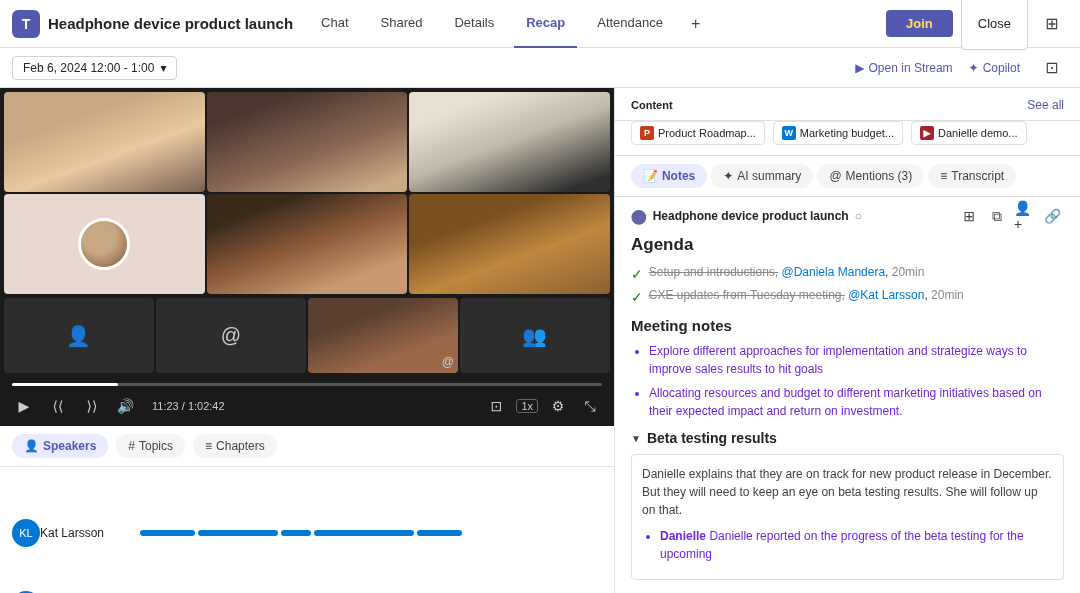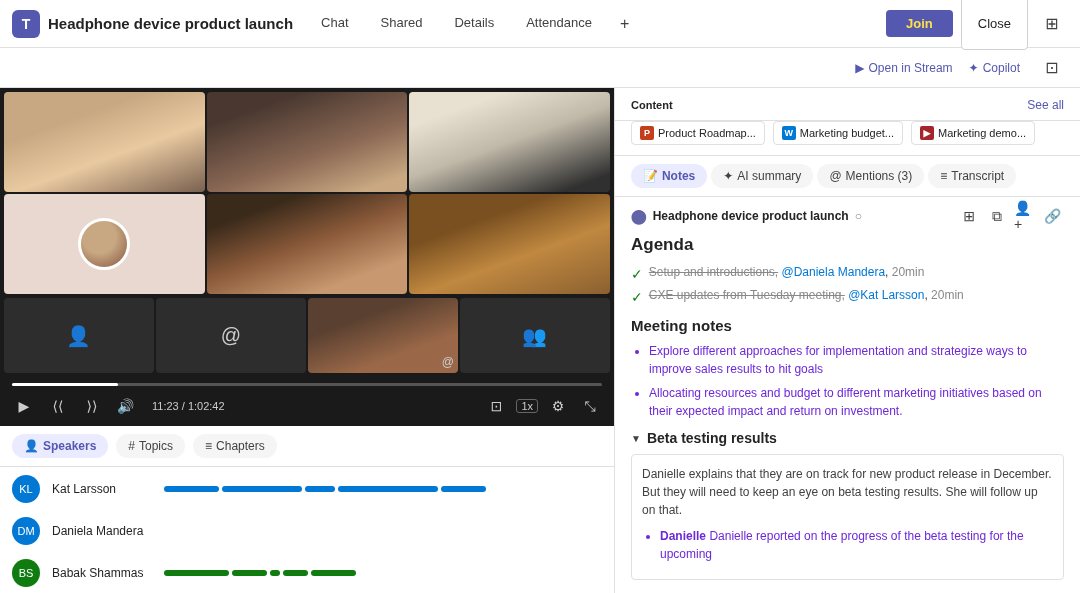--- a/index.html
+++ b/index.html
@@ -88,21 +88,21 @@
     .bottom-tabs { display: flex; padding: 8px 12px; gap: 8px; border-bottom: 1px solid #e0e0e0; }
     .tab-pill {
       display: flex; align-items: center; gap: 4px; padding: 5px 12px;
       border-radius: 20px; font-size: 12px; cursor: pointer; border: none;
     }
     .tab-pill.active { background: #ebebff; color: #5558af; font-weight: 600; }
     .tab-pill.inactive { background: #f5f5f5; color: #424242; }
 
     
     .speakers-list { padding: 8px 12px; overflow-y: auto; flex: 1; }
-    .speaker-item { display: flex; align-items: center; gap: 12px; margin-bottom: 14px; }
+    .speaker-item { display: flex; align-items: center; gap: 0; margin-bottom: 14px; margin-top: 44px; }
     .speaker-avatar {
       width: 28px; height: 28px; border-radius: 50%; background: #6264a7;
       display: flex; align-items: center; justify-content: center; color: #fff; font-size: 11px; flex-shrink: 0;
     }
     .speaker-avatar.green { background: #107c10; }
     .speaker-avatar.blue { background: #0078d4; }
     .speaker-name { font-size: 12px; color: #242424; min-width: 100px; }
     .speaker-bars { display: flex; gap: 3px; align-items: center; flex: 1; }
     .bar { height: 6px; border-radius: 3px; }
     .bar.blue { background: #0078d4; }
@@ -167,32 +167,37 @@
 <body>
 
 <div class="top-bar">
   <div class="app-icon">T</div>
   <span class="meeting-title">Headphone device product launch</span>
 
   <nav class="nav-tabs">
     <div class="nav-tab">Chat</div>
     <div class="nav-tab">Shared</div>
     <div class="nav-tab">Details</div>
+    <div class="nav-tab active">Recap</div>
     <div class="nav-tab">Attendance</div>
     <span class="nav-plus">+</span>
   </nav>
 
   <div class="top-bar-right">
     <button class="join-btn">Join</button>
     <button class="close-btn">Close</button>
     <div class="icon-btn">⊞</div>
   </div>
 </div>
 
 <div class="sub-bar">
+  <div class="date-selector">
+    <span>Feb 6, 2024 12:00 - 1:00</span>
+    <span>▾</span>
+  </div>
   <div class="sub-bar-right">
     <div class="stream-btn">
       <span>▶</span>
       <span>Open in Stream</span>
     </div>
     <div class="copilot-btn">
       <span>✦</span>
       <span>Copilot</span>
     </div>
     <div class="icon-btn">⊡</div>
@@ -318,21 +323,21 @@
       <div class="file-chip">
         <div class="file-icon red">P</div>
         <span>Product Roadmap...</span>
       </div>
       <div class="file-chip">
         <div class="file-icon blue">W</div>
         <span>Marketing budget...</span>
       </div>
       <div class="file-chip">
         <div class="file-icon dark-red">▶</div>
-        <span>Marketing demo...</span>
+        <span>Danielle demo...</span>
       </div>
     </div>
 
     <div class="notes-tabs">
       <button class="notes-tab active">
         <span>📝</span>
         <span>Notes</span>
       </button>
       <button class="notes-tab inactive">
         <span>✦</span>

